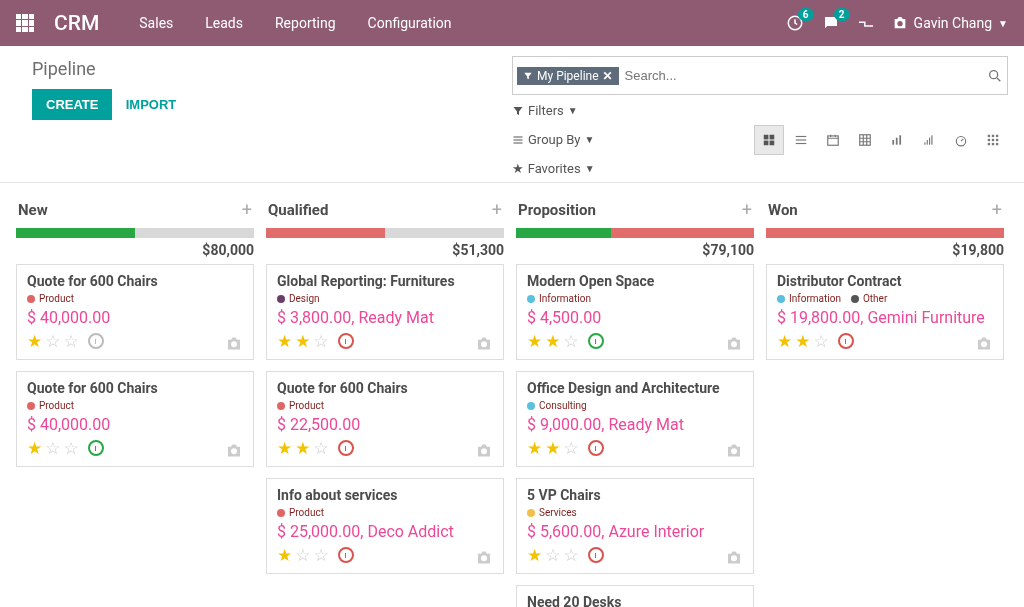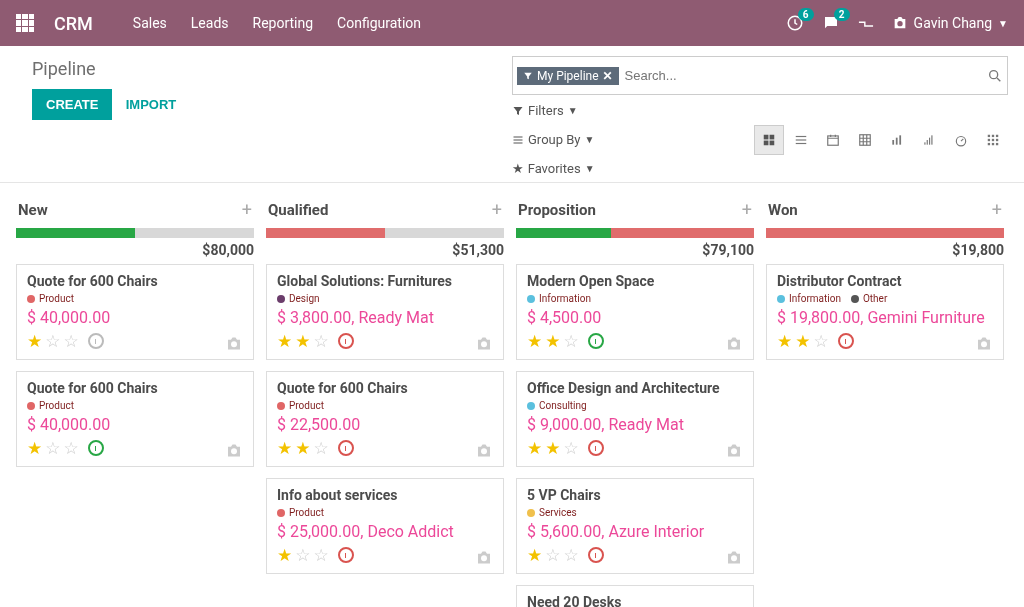--- a/index.html
+++ b/index.html
@@ -1,21 +1,21 @@
 <!DOCTYPE html>
 <html><head>
 <meta charset="utf-8">
 <style>
 * { box-sizing: border-box; margin: 0; padding: 0; }
 body { font-family: -apple-system, BlinkMacSystemFont, "Segoe UI", Roboto, Helvetica, Arial, sans-serif; font-size: 13px; color: #4c4c4c; background: #fff; }
 .topbar { background: #8f5b72; color: #fff; height: 46px; display: flex; align-items: center; padding: 0 16px; }
 .topbar .apps-icon { width: 18px; height: 18px; display: grid; grid-template-columns: repeat(3,1fr); grid-template-rows: repeat(3,1fr); gap: 1px; margin-right: 20px; cursor: pointer; }
 .topbar .apps-icon span { background: #fff; }
-.topbar .brand { font-size: 18px; font-weight: 500; margin-right: 40px; }
-.topbar .nav { display: flex; gap: 24px; font-size: 14px; }
+.topbar .brand { font-size: 21px; font-weight: 500; margin-right: 40px; }
+.topbar .nav { display: flex; gap: 32px; font-size: 14px; }
 .topbar .nav a { color: #fff; text-decoration: none; cursor: pointer; }
 .topbar .right { margin-left: auto; display: flex; align-items: center; gap: 18px; }
 .topbar .badge-icon { position: relative; cursor: pointer; }
 .topbar .badge-icon .count { position: absolute; top: -6px; right: -10px; background: #00a09d; color: #fff; border-radius: 8px; font-size: 10px; padding: 1px 5px; font-weight: bold; }
 .topbar .user { display: flex; align-items: center; gap: 6px; cursor: pointer; font-size: 14px; }
 
 .control-row { display: flex; align-items: flex-start; padding: 0; border-bottom: 1px solid #e5e5e5; }
 .control-left { flex: 0 0 50%; padding: 12px 32px; }
 .page-title { font-size: 18px; color: #6f6f6f; margin-bottom: 10px; }
 .btn-create { background: #00a09d; color: #fff; border: none; padding: 8px 14px; font-weight: bold; font-size: 13px; cursor: pointer; }
@@ -293,21 +293,21 @@
         <div class="kcol-title">Qualified</div>
         <div class="kcol-plus">+</div>
       </div>
       <div class="kcol-bar">
         <div class="seg" style="width: 50%; background: rgb(224, 108, 108);"></div>
         <div class="seg" style="width: 50%; background: rgb(216, 216, 216);"></div>
       </div>
       <div class="kcol-total">$51,300</div>
       <div class="kcards">
         <div class="kcard">
-          <div class="title">Global Solutions: Furnitures</div>
+          <div class="title">Global Reporting: Furnitures</div>
           <div class="tags">
             <div class="tag">
               <span class="dot" style="background: rgb(107, 61, 107);"></span>
               <span>Design</span>
             </div>
           </div>
           <div class="amount">$ 3,800.00, Ready Mat</div>
           <div class="stars">
             <span class="star on">★</span>
             <span class="star on">★</span>

